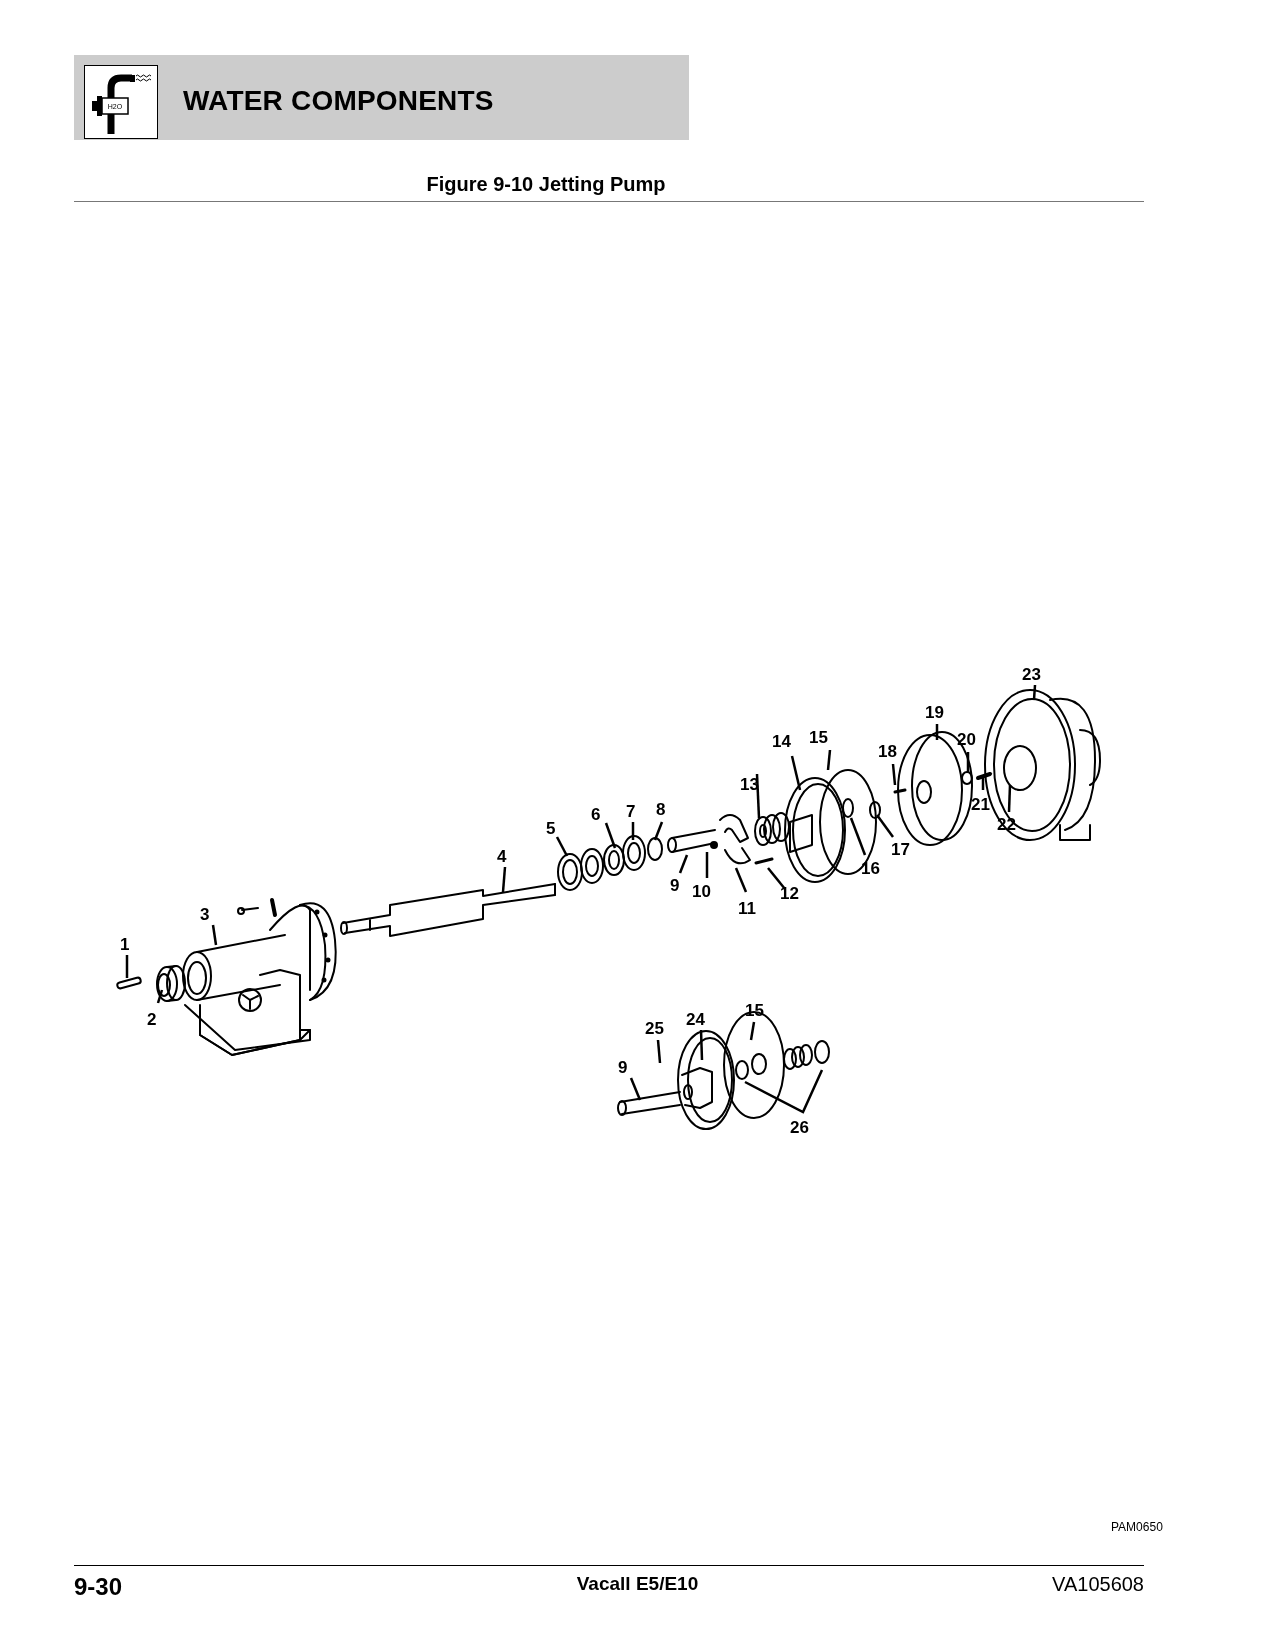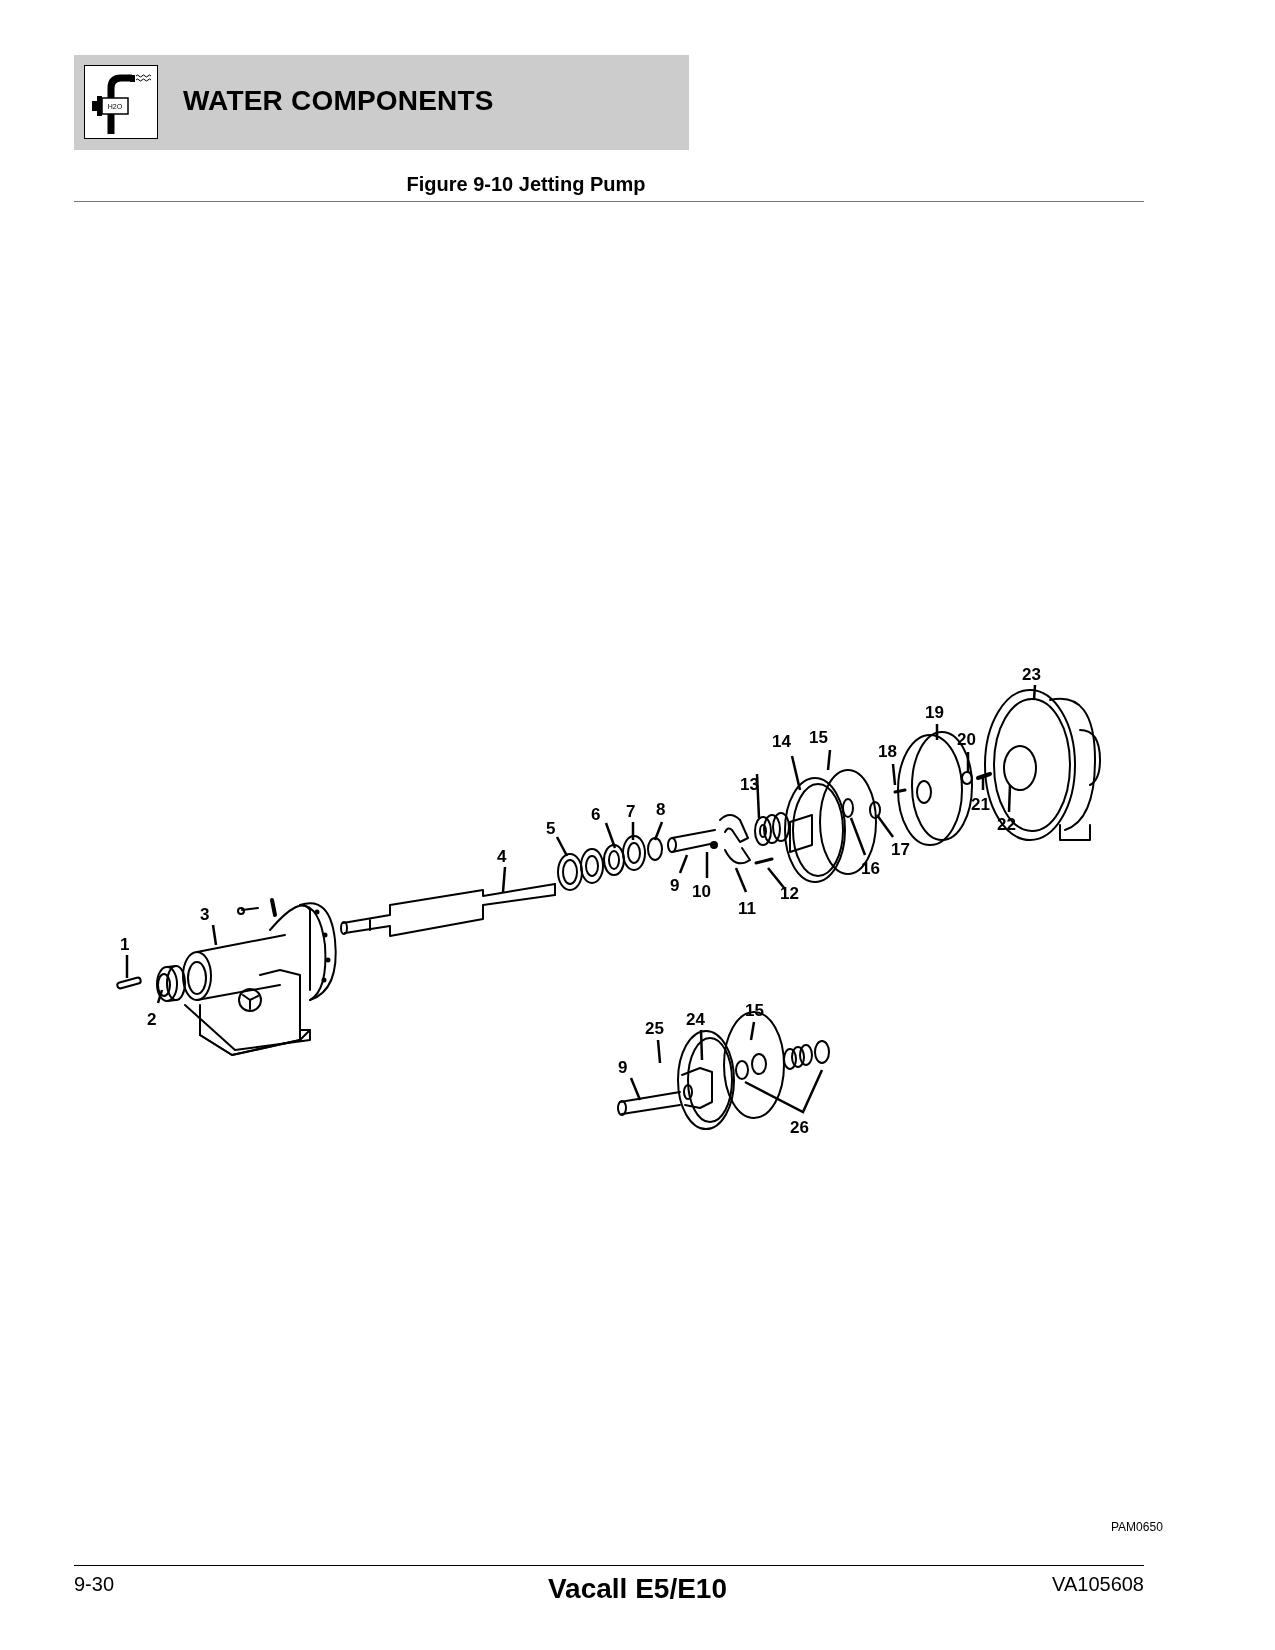--- a/index.html
+++ b/index.html
@@ -1,35 +1,35 @@
 <!DOCTYPE html>
 <html><head>
 <meta charset="utf-8">
 <style>
   html, body { margin: 0; padding: 0; background: #ffffff; }
   body { width: 1275px; height: 1650px; position: relative; overflow: hidden;
          font-family: "Liberation Sans", sans-serif; color: #000; }
-  .header-box { position: absolute; left: 74px; top: 55px; width: 615px; height: 95px;
+  .header-box { position: absolute; left: 74px; top: 55px; width: 615px; height: 85px;
                 background: #cccccc; }
   .icon-box { position: absolute; left: 10px; top: 10px; width: 74px; height: 74px;
               background: #fff; border: 1.5px solid #000; box-sizing: border-box; }
   .header-title { position: absolute; left: 109px; top: 30px; font-size: 28px; font-weight: bold;
                   letter-spacing: 0.2px; white-space: nowrap; }
   .fig-title { position: absolute; left: 0; width: 1052px; top: 173px; text-align: center;
-               font-size: 20px; font-weight: bold; }
+               font-size: 20px; font-weight: bold; padding-left: 20px; }
   .fig-rule { position: absolute; left: 74px; top: 201px; width: 1070px; height: 0;
               border-top: 1.5px solid #777; }
   .diagram { position: absolute; left: 0; top: 0; width: 1275px; height: 1650px; }
   .callout { font-family: "Liberation Sans", sans-serif; font-weight: bold; font-size: 17px; fill: #000; }
   .fig-code { position: absolute; left: 1063px; top: 1520px; font-size: 12px; margin-left: 48px; }
   .footer-rule { position: absolute; left: 74px; top: 1565px; width: 1070px; height: 0;
                  border-top: 1.5px solid #000; }
-  .footer-left { position: absolute; left: 74px; top: 1573px; font-size: 20px; font-weight: normal; }
+  .footer-left { position: absolute; left: 74px; top: 1573px; font-size: 24px; font-weight: bold; }
   .footer-center { position: absolute; left: 0; width: 1275px; top: 1573px; text-align: center;
-                   font-size: 28px; font-weight: bold; }
+                   font-size: 19px; font-weight: bold; }
   .footer-right { position: absolute; right: 131px; top: 1573px; font-size: 20px; font-weight: normal; }
 </style>
 </head>
 <body>
 
 <div class="header-box">
   <div class="icon-box">
     <svg width="72" height="72" viewBox="0 0 72 72">
 
       <path d="M26 68 L26 22 Q26 12 36 12 L47 12" fill="none" stroke="#000" stroke-width="7"></path>

